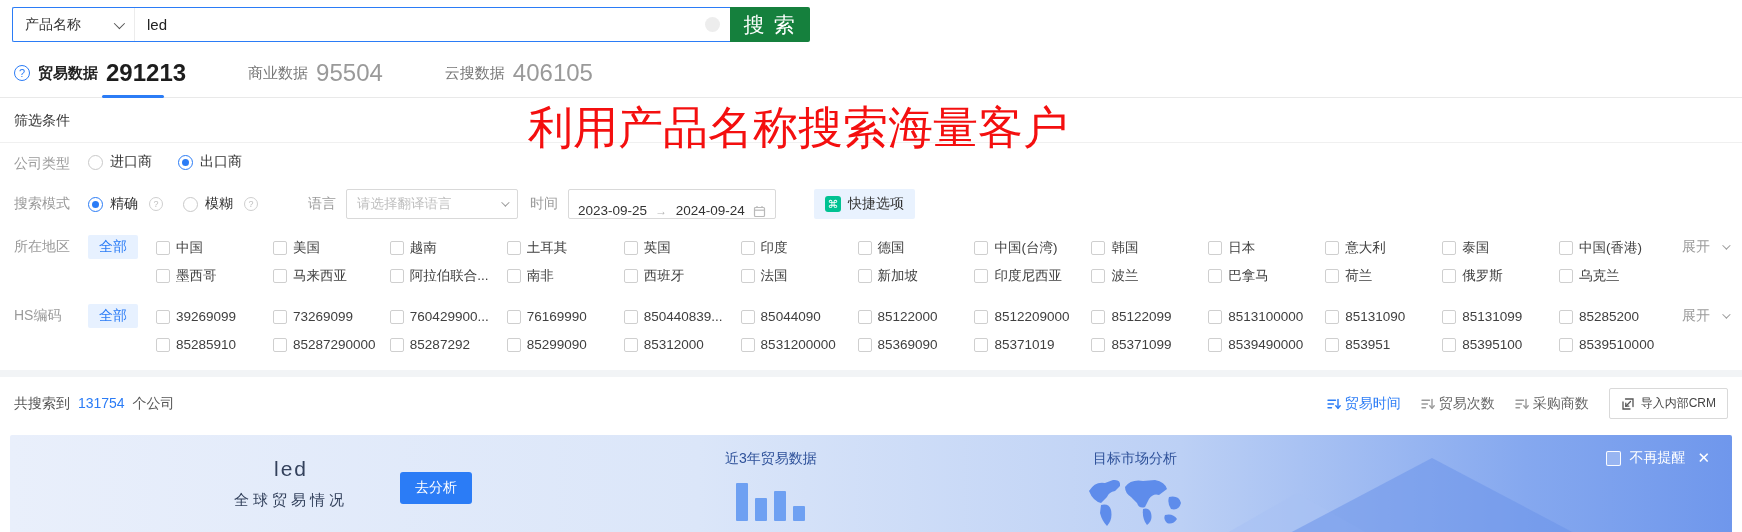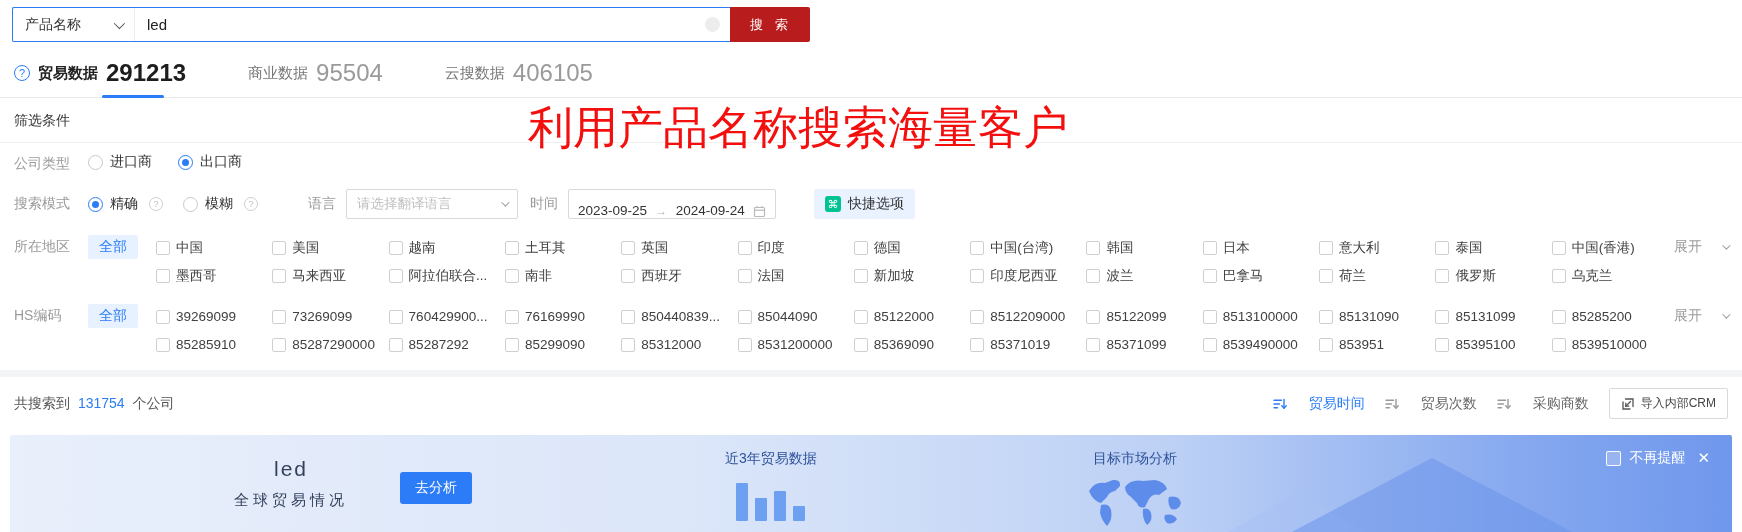--- a/index.html
+++ b/index.html
@@ -8,21 +8,21 @@
   .page { width:1742px; height:532px; position:relative; background:#fff; overflow:hidden; }
 
   
   .topbar { padding:7px 12px 6px; display:flex; align-items:center; }
   .search-group { display:flex; align-items:center; width:718px; height:35px; border:1px solid #2b7cf6; border-right:none; border-radius:2px 0 0 2px; background:#fff; }
   .category-select { display:flex; align-items:center; justify-content:space-between; width:122px; padding:0 12px; height:100%; border-right:1px solid #ececec; cursor:pointer; }
   .chev { width:8px; height:8px; border-right:1.5px solid #555; border-bottom:1.5px solid #555; transform:rotate(45deg) translateY(-2px); display:inline-block; }
   .chev.gray { border-color:#9a9a9a; }
   .search-input { flex:1; height:100%; border:none; outline:none; font-size:15px; color:#222; padding:0 12px; font-family:inherit; }
   .input-faint-circle { width:15px; height:15px; border-radius:50%; background:#ededed; margin-right:10px; flex:0 0 auto; }
-  .search-btn { width:80px; height:35px; background:#b91c1c; color:#fff; border:none; font-size:13px; letter-spacing:2px; border-radius:0 2px 2px 0; cursor:pointer; font-family:Liberation Mono, monospace; }
+  .search-btn { width:80px; height:35px; background:#15803d; color:#fff; border:none; font-size:21px; letter-spacing:2px; border-radius:0 2px 2px 0; cursor:pointer; font-family:Liberation Serif, serif; }
 
   
   .tabs-row { display:flex; align-items:flex-end; gap:62px; padding:8px 14px 0; border-bottom:1px solid #e9e9e9; height:50px; }
   .tab { display:flex; align-items:center; gap:8px; padding-bottom:12px; position:relative; cursor:pointer; }
   .help-badge { width:16px; height:16px; border:1px solid #2b7cf6; color:#2b7cf6; border-radius:50%; font-size:11px; display:inline-flex; align-items:center; justify-content:center; }
   .tab-label { font-size:15px; color:#777; }
   .tab-count { font-size:24px; color:#9a9a9a; font-weight:400; line-height:1; }
   .tab.active .tab-label { color:#222; font-weight:700; }
   .tab.active .tab-count { color:#1d1d1d; font-weight:700; }
   .tab.active::after { content:""; position:absolute; left:88px; bottom:-1px; width:62px; height:3px; background:#2b7cf6; border-radius:2px; }
@@ -45,30 +45,30 @@
   .placeholder { color:#bfbfbf; font-size:13.5px; }
   .date-box { width:208px; height:30px; border:1px solid #d9d9d9; border-radius:2px; display:flex; align-items:flex-end; justify-content:space-between; padding:0 9px; font-size:13.5px; color:#333; background:#fff; cursor:pointer; }
   .date-sep { color:#b5b5b5; font-size:12px; }
   .quick-btn { height:30px; margin-left:38px; background:#e9f2fe; border:none; border-radius:2px; display:flex; align-items:center; gap:7px; padding:0 11px; font-size:14px; color:#333; cursor:pointer; font-family:inherit; }
   .cmd-icon { width:16px; height:16px; background:#00c292; border-radius:3px; color:#fff; font-size:11px; display:inline-flex; align-items:center; justify-content:center; }
   .pill-all { background:#e7f1ff; color:#2b7cf6; border-radius:2px; padding:3px 11px; margin-right:18px; flex:0 0 auto; cursor:pointer; }
   .grid-area { flex:1; display:flex; flex-direction:column; gap:3px; min-width:0; }
   .chk-grid { display:grid; grid-template-columns:repeat(13, minmax(0,1fr)); column-gap:4px; }
   .chk { display:inline-flex; align-items:center; gap:6px; height:25px; cursor:pointer; white-space:nowrap; overflow:hidden; font-size:13.5px; color:#404040; }
   .chk-box { width:14px; height:14px; border:1px solid #cfcfcf; border-radius:2px; background:#fff; flex:0 0 auto; }
-  .expand-link { flex:0 0 auto; margin-left:10px; color:#9b9b9b; display:inline-flex; align-items:center; gap:20px; padding-top:3px; cursor:pointer; }
+  .expand-link { flex:0 0 auto; margin-left:10px; color:#9b9b9b; display:inline-flex; align-items:center; gap:12px; padding-top:3px; cursor:pointer; }
   .chev.sm { width:6px; height:6px; }
 
   
   .strip { height:7px; background:#f2f4f6; margin-top:6px; }
   .results-bar { display:flex; align-items:center; justify-content:space-between; padding:11px 14px; }
   .res-left { color:#555; }
   .res-count { color:#2b7cf6; margin:0 4px; }
   .res-right { display:flex; align-items:center; gap:20px; }
-  .sort-item { display:inline-flex; align-items:center; gap:22px; color:#666; cursor:pointer; }
+  .sort-item { display:inline-flex; align-items:center; gap:4px; color:#666; cursor:pointer; }
   .sort-item.active { color:#2b7cf6; }
   .crm-btn { display:inline-flex; align-items:center; gap:6px; border:1px solid #d9d9d9; border-radius:2px; background:#fff; padding:6px 11px; font-size:12px; color:#444; cursor:pointer; font-family:inherit; }
 
   
   .banner { position:relative; margin:5px 10px 0; height:100px; border-radius:2px; overflow:hidden;
             background:linear-gradient(90deg,#e9effb 0%,#dbe6f9 40%,#bcd0f5 68%,#85a8ef 88%,#6f97ec 100%); }
   .tri { position:absolute; bottom:-18px; }
   .tri-1 { right:120px; width:360px; height:95px; background:#6b93ea; opacity:.55; clip-path:polygon(50% 0,100% 100%,0 100%); }
   .tri-2 { right:330px; width:210px; height:60px; background:#a9c2f3; opacity:.6; clip-path:polygon(50% 0,100% 100%,0 100%); }
   .banner-left { position:absolute; left:196px; top:22px; width:170px; text-align:center; color:#33415c; }

